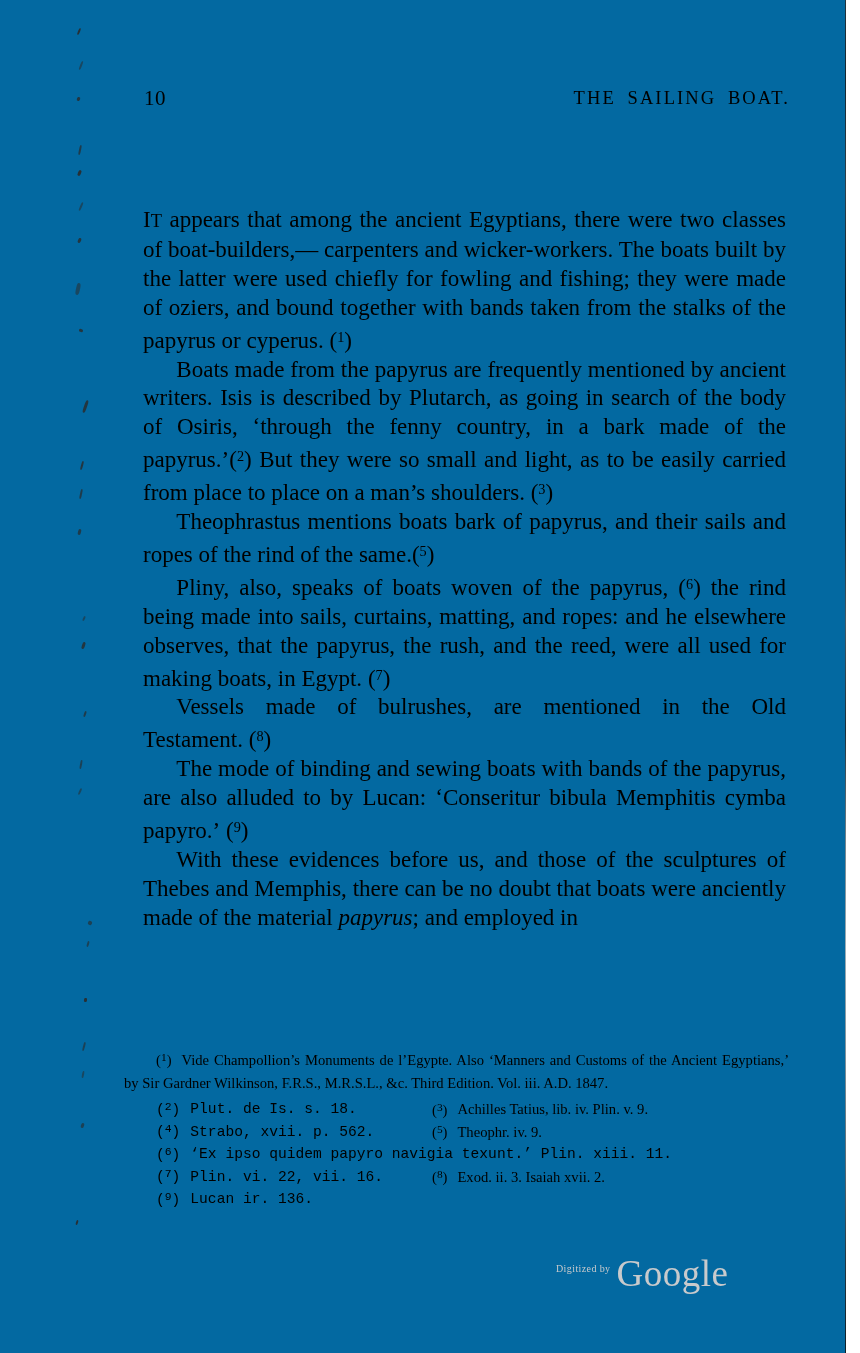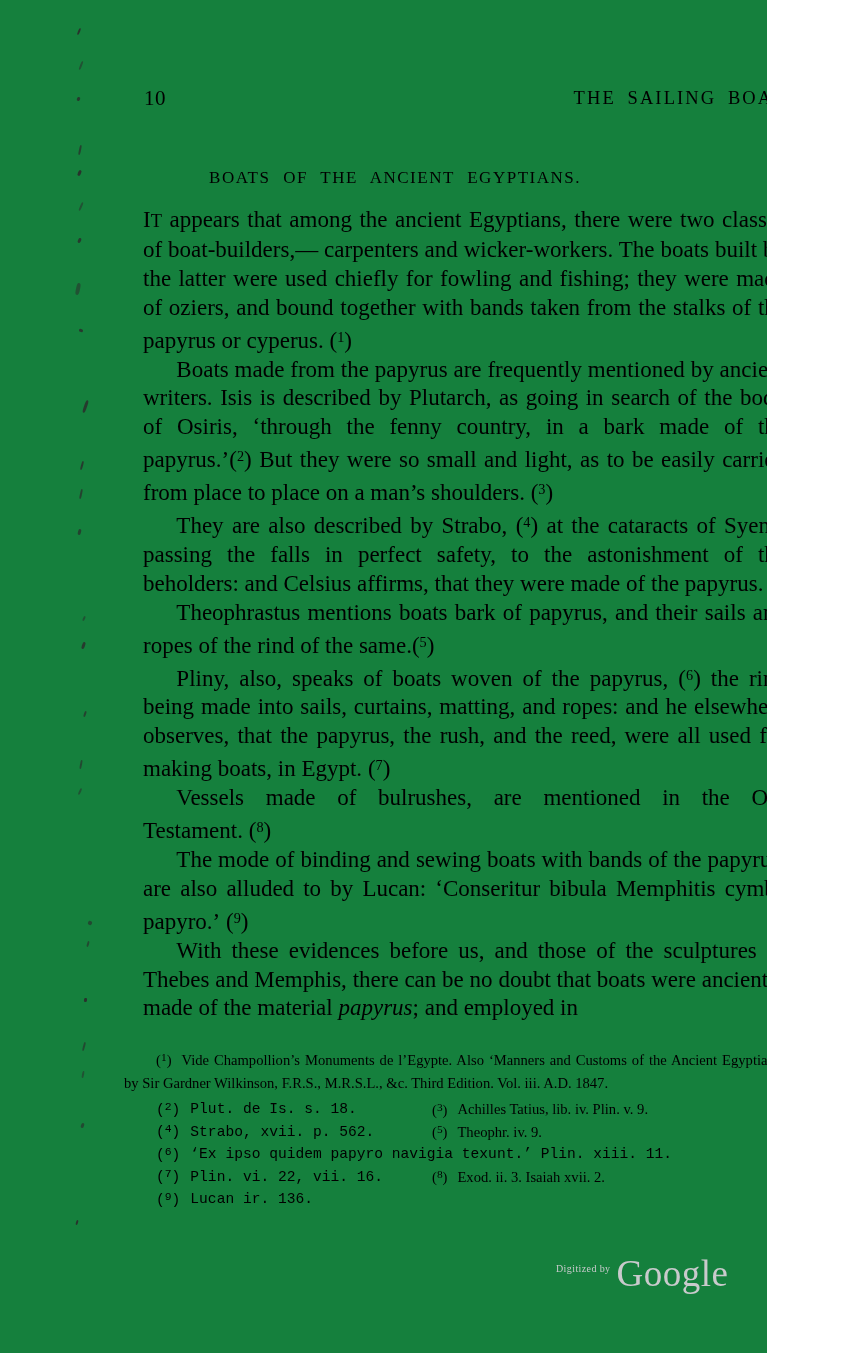--- a/index.html
+++ b/index.html
@@ -6,23 +6,23 @@
     margin: 0;
     padding: 0;
     background: #ffffff;
   }
   body {
     font-family: "Liberation Serif", "DejaVu Serif", serif;
     color: #000000;
   }
   #page {
     position: relative;
-    width: 767px;
+    width: 846px;
     height: 1353px;
-    background: #15803d;
+    background: #0369a1;
     overflow: hidden;
   }
 
   
   #scan-right-edge {
     position: absolute;
     top: 0;
     left: 845px;
     width: 2px;
     height: 1353px;
@@ -209,29 +209,27 @@
       <i style="left: 16px; top: 1070.6px; width: 2px; height: 7px; transform: rotate(11deg); opacity: 0.55;"></i>
       <i style="left: 15px; top: 1123.12px; width: 3px; height: 5px; transform: rotate(20deg); opacity: 0.64;"></i>
       <i style="left: 10px; top: 1220.08px; width: 2px; height: 5px; transform: rotate(17deg); opacity: 0.91;"></i>
     </div>
 
   <div id="running-head">
     <span id="page-number">10</span>
     <span id="head-title">THE SAILING BOAT.</span>
   </div>
 
-  <div id="section-heading">BOATS OF THE ANCIENT EGYPTIANS.</div>
 
   <div id="body-text">
 
     <p class="no-indent"><span>I</span><span class="smallcaps-open">T</span><span> appears that among the ancient Egyptians, there were two classes of boat-builders,— carpenters and wicker-workers. The boats built by the latter were used chiefly for fowling and fishing; they were made of oziers, and bound together with bands taken from the stalks of the papyrus or cyperus.</span><span class="fnref">&nbsp;(<sup class="fn">1</sup>)</span></p>
 
     <p><span>Boats made from the papyrus are frequently mentioned by ancient writers.  Isis is described by Plutarch, as going in search of the body of Osiris, ‘through the fenny country, in a bark made of the papyrus.’</span><span class="fnref">(<sup class="fn">2</sup>)</span><span>  But they were so small and light, as to be easily carried from place to place on a man’s shoulders.</span><span class="fnref">&nbsp;(<sup class="fn">3</sup>)</span></p>
 
-    <p><span>They are also described by Strabo,</span><span class="fnref">&nbsp;(<sup class="fn">4</sup>)</span><span> at the cataracts of Syene, passing the falls in perfect safety, to the astonishment of the beholders: and Celsius affirms, that they were made of the papyrus.</span></p>
 
     <p><span>Theophrastus mentions boats bark of papyrus, and their sails and ropes of the rind of the same.</span><span class="fnref">(<sup class="fn">5</sup>)</span></p>
 
     <p><span>Pliny, also, speaks of boats woven of the papyrus,</span><span class="fnref">&nbsp;(<sup class="fn">6</sup>)</span><span> the rind being made into sails, curtains, matting, and ropes: and he elsewhere observes, that the papyrus, the rush, and the reed, were all used for making boats, in Egypt.</span><span class="fnref">&nbsp;(<sup class="fn">7</sup>)</span></p>
 
     <p><span>Vessels made of bulrushes, are mentioned in the Old Testament.</span><span class="fnref">&nbsp;(<sup class="fn">8</sup>)</span></p>
 
     <p><span>The mode of binding and sewing boats with bands of the papyrus, are also alluded to by Lucan: ‘Conseritur bibula Memphitis cymba papyro.’</span><span class="fnref">&nbsp;(<sup class="fn">9</sup>)</span></p>
 
     <p><span>With these evidences before us, and those of the sculptures of Thebes and Memphis, there can be no doubt that boats were anciently made of the material </span><span class="ital">papyrus</span><span>; and employed in</span></p>

